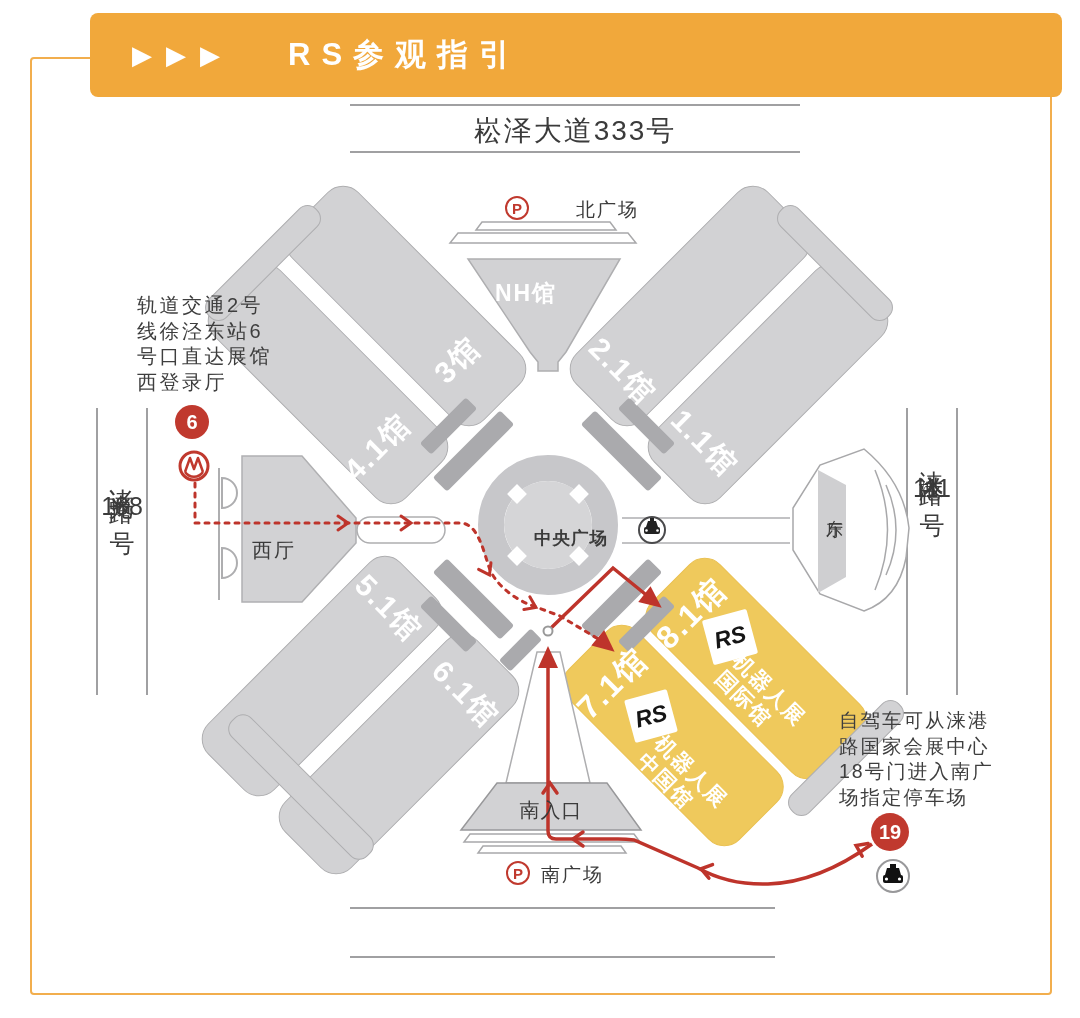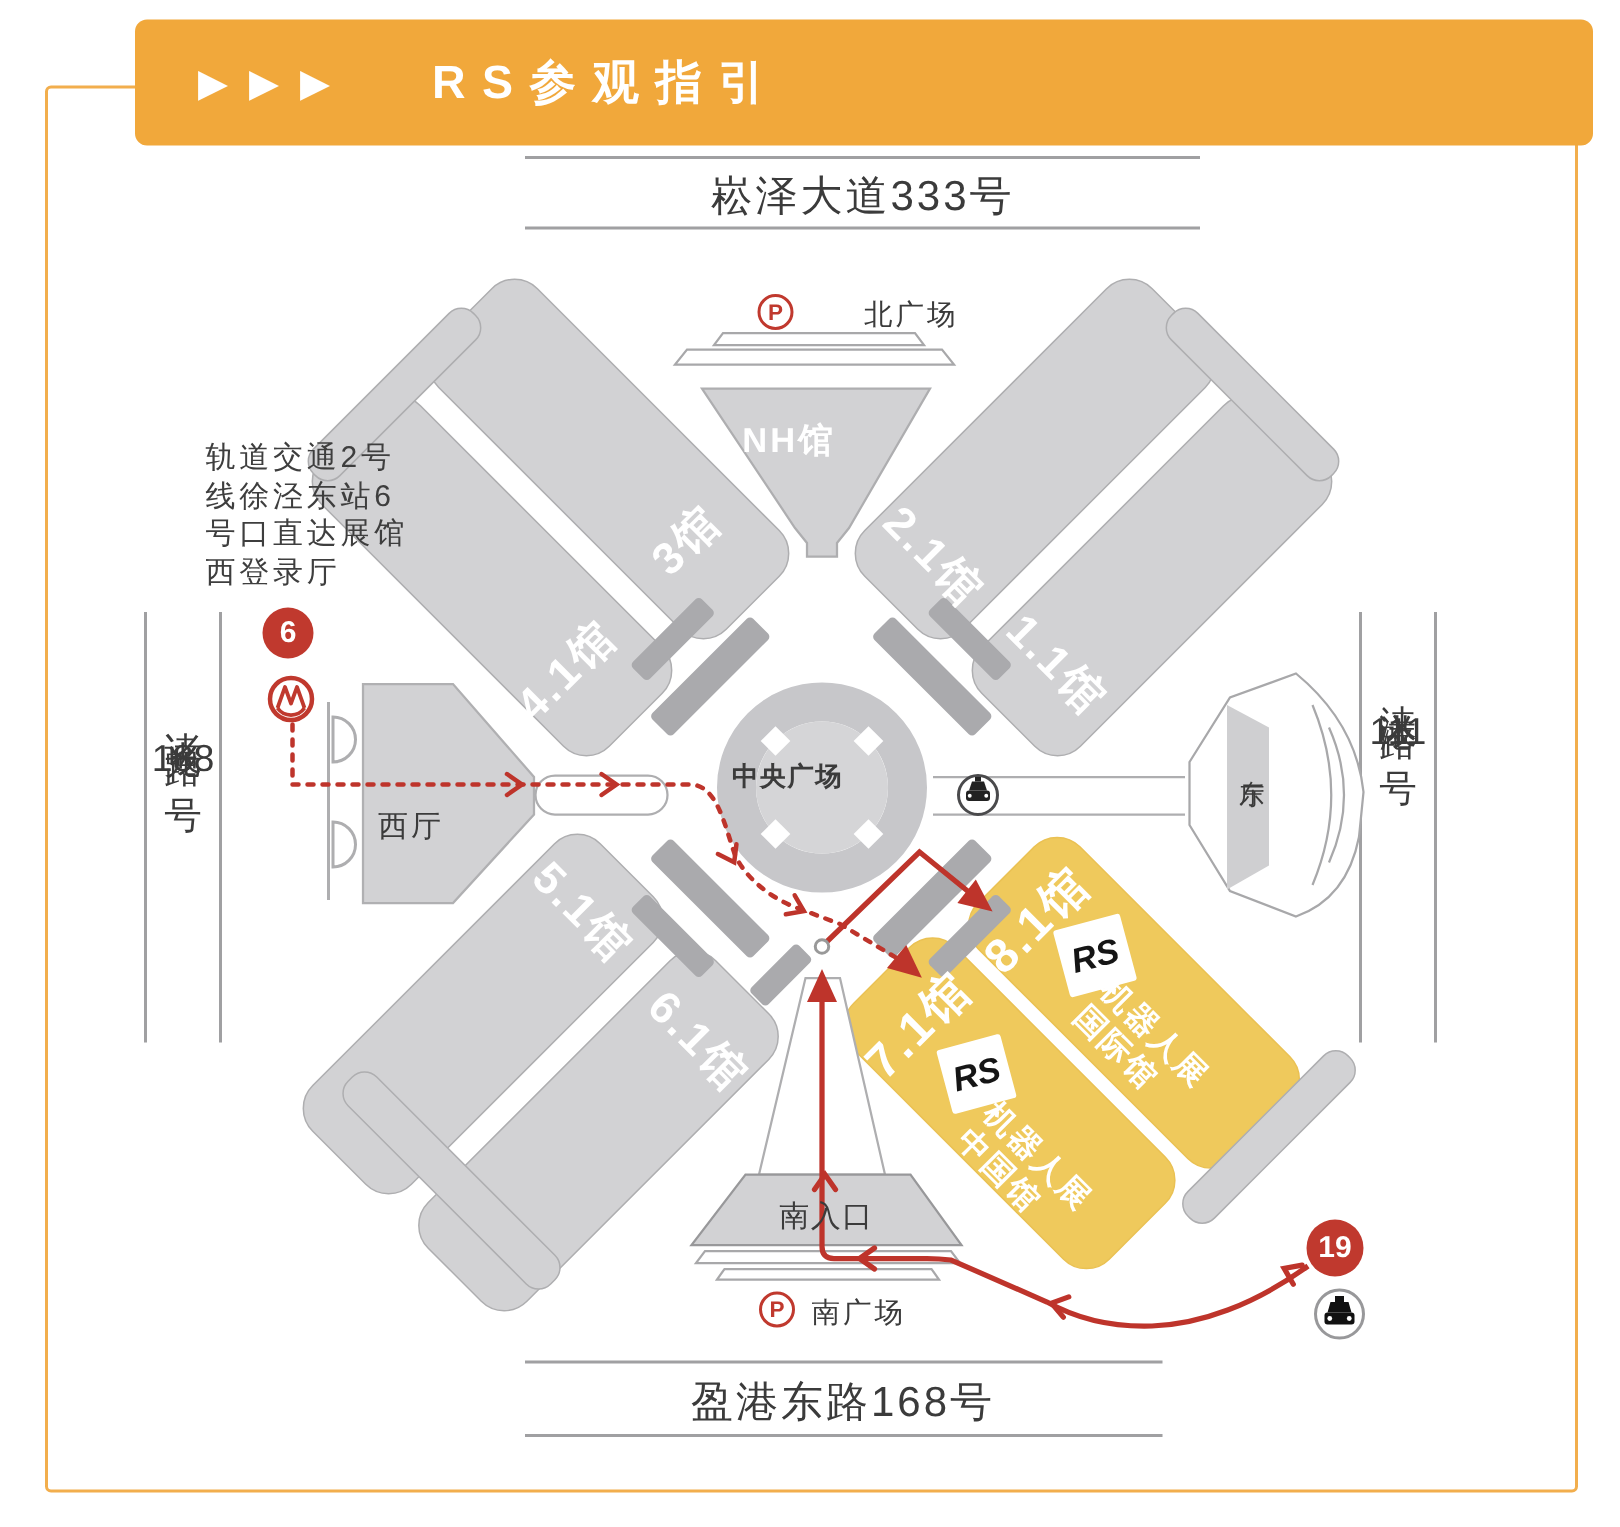--- a/index.html
+++ b/index.html
@@ -168,50 +168,55 @@
       <circle cx="893" cy="876" r="16" fill="#ffffff" stroke="#98989A" stroke-width="2"></circle>
       <rect x="890" y="864" width="6" height="4" fill="#111111"></rect>
       <path d="M885,875 L887,868 L899,868 L901,875 Z" fill="#111111"></path>
       <rect x="883" y="875" width="20" height="8" rx="2" fill="#111111"></rect>
       <circle cx="886.5" cy="879" r="1.6" fill="#ffffff"></circle>
       <circle cx="899.5" cy="879" r="1.6" fill="#ffffff"></circle>
     </g>
   </svg>
 
   <div class="roadlbl" style="left:400px;top:112px;width:350px;">崧泽大道333号</div>
-  <div class="roadlbl" style="left:387px;top:916px;width:350px;">盈港东路168号</div>
   <div class="vroad" style="left:94px;top:468px;width:56px;text-align:right;">
     <span class="vname">诸光路</span>
     <span class="vnum">188</span>
     <span class="vnum">号</span>
   </div>
   <div class="vroad" style="left:904px;top:450px;width:56px;align-items:center;">
     <span class="vname">涞港路</span>
     <span class="vnum">111</span>
     <span class="vnum">号</span>
   </div>
 
   <div class="note" style="left:137px;top:293px;">
     <div>轨道交通2号</div>
     <div>线徐泾东站6</div>
     <div>号口直达展馆</div>
     <div>西登录厅</div>
+  </div>
+  <div class="note" style="left:839px;top:708px;font-size:19.5px;letter-spacing:2px;">
+    <div>自驾车可从涞港</div>
+    <div>路国家会展中心</div>
+    <div>18号门进入南广</div>
+    <div>场指定停车场</div>
   </div>
 
   <div class="hlabel" style="left:526px;top:278px;font-size:23px;">NH馆</div>
   <div class="hlabel" style="left:458px;top:340px;transform:rotate(-45deg);">3馆</div>
   <div class="hlabel" style="left:378px;top:427px;transform:rotate(-45deg);">4.1馆</div>
   <div class="hlabel" style="left:622px;top:351px;transform:rotate(45deg);">2.1馆</div>
   <div class="hlabel" style="left:704px;top:423px;transform:rotate(45deg);">1.1馆</div>
   <div class="hlabel" style="left:388px;top:588px;transform:rotate(45deg);">5.1馆</div>
   <div class="hlabel" style="left:465px;top:674px;transform:rotate(45deg);">6.1馆</div>
   <div class="hlabel" style="left:613px;top:662px;font-size:32px;transform:rotate(-45deg);">7.1馆</div>
   <div class="hlabel" style="left:692px;top:592px;font-size:32px;transform:rotate(-45deg);">8.1馆</div>
 
-  <div class="arealbl" style="left:488px;top:505px;width:120px;text-align:left;font-size:17.5px;font-weight:bold;letter-spacing:1px;">中央广场</div>
+  <div class="arealbl" style="left:488px;top:526px;width:120px;text-align:right;font-size:17.5px;font-weight:bold;letter-spacing:1px;">中央广场</div>
   <div class="arealbl" style="left:252px;top:537px;font-size:20px;letter-spacing:2px;">西厅</div>
   <div class="arealbl" style="left:823px;top:506px;font-size:17px;writing-mode:vertical-rl;text-orientation:upright;letter-spacing:3px;">东厅</div>
   <div class="arealbl" style="left:511px;top:797px;width:80px;text-align:center;font-size:20px;letter-spacing:1px;">南入口</div>
 
   <div class="pcirc" style="left:505px;top:196px;">P</div>
   <div class="arealbl" style="left:540px;top:197px;font-size:19px;letter-spacing:2px;margin-left:36px;">北广场</div>
   <div class="pcirc" style="left:506px;top:861px;">P</div>
   <div class="arealbl" style="left:541px;top:862px;font-size:19px;letter-spacing:2px;">南广场</div>
 
   <div class="numcirc" style="left:175px;top:405px;width:34px;height:34px;font-size:20px;">6</div>

